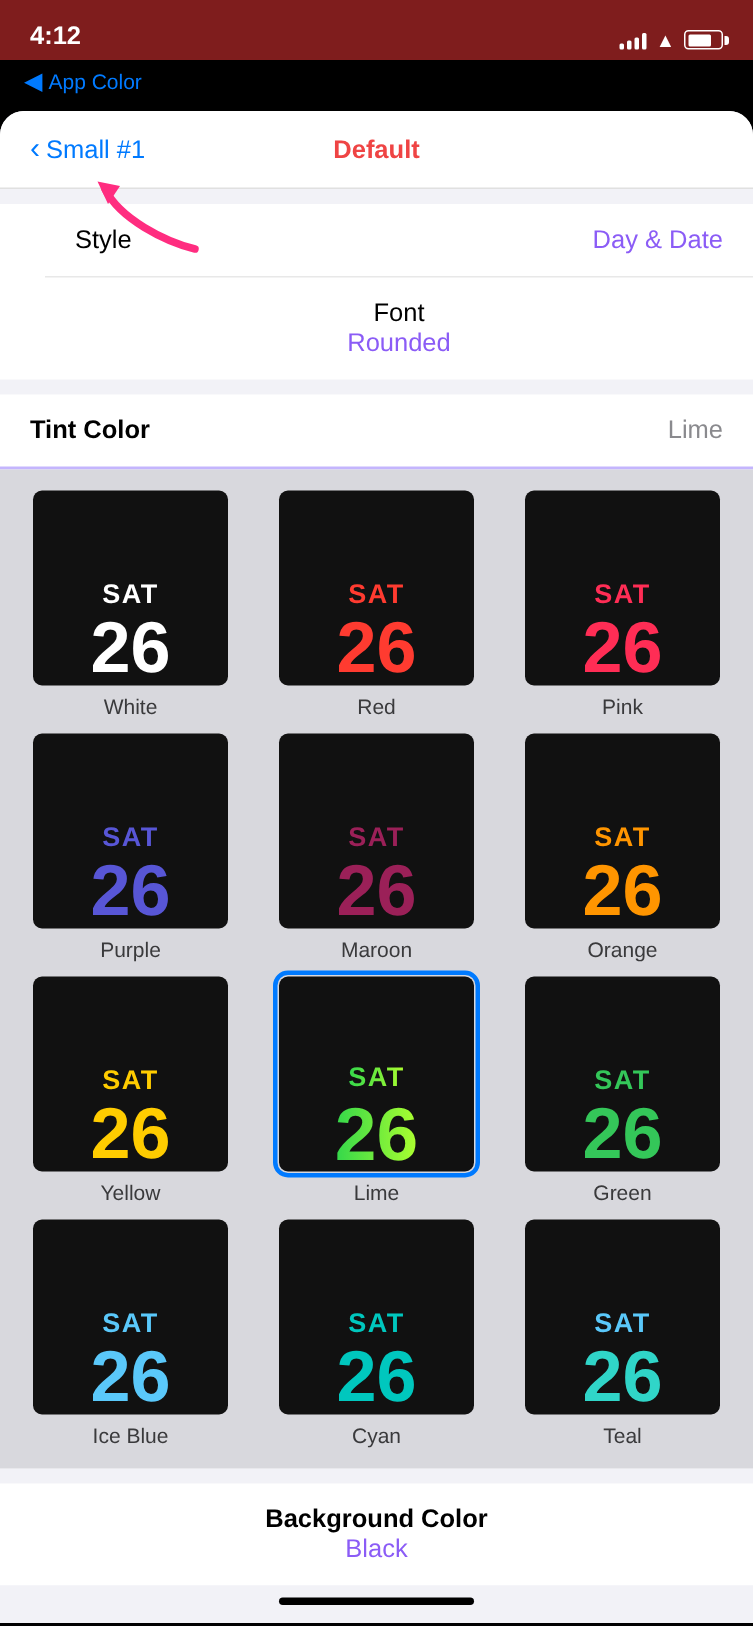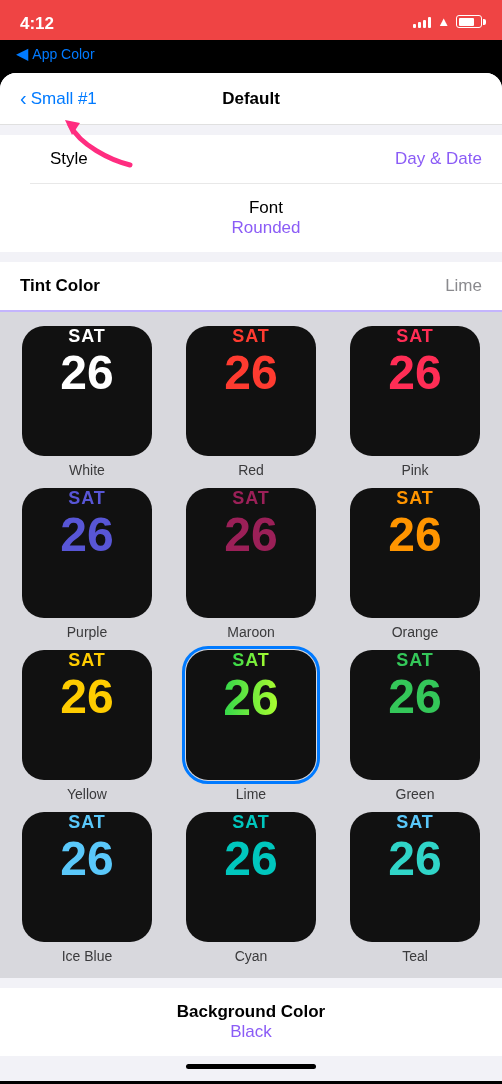--- a/index.html
+++ b/index.html
@@ -8,25 +8,25 @@
     body {
       width: 502px;
       min-height: 1084px;
       background: #000;
       font-family: -apple-system, 'SF Pro Display', 'Helvetica Neue', sans-serif;
       overflow-x: hidden;
     }
 
     
     .status-bar {
-      background: #ef4444;
+      background: #7f1d1d;
       color: #fff;
       display: flex;
       justify-content: space-between;
-      align-items: flex-start;
+      align-items: flex-end;
       padding: 14px 20px 6px 20px;
       font-size: 15px;
       font-weight: 600;
     }
     .status-bar .time {
       font-size: 17px;
       font-weight: 700;
     }
     .status-icons {
       display: flex;
@@ -111,21 +111,21 @@
     .nav-back {
       color: #007AFF;
       font-size: 17px;
       display: flex;
       align-items: center;
       gap: 4px;
     }
     .nav-title {
       font-size: 17px;
       font-weight: 600;
-      color: #000000;
+      color: #ef4444;
       position: absolute;
       left: 50%;
       transform: translateX(-50%);
     }
 
     
     .arrow-container {
       position: relative;
       height: 0;
     }
@@ -198,25 +198,25 @@
     .color-item {
       display: flex;
       flex-direction: column;
       align-items: center;
       gap: 6px;
     }
     .watch-face {
       width: 130px;
       height: 130px;
       background: #111;
-      border-radius: 22px;
+      border-radius: 6px;
       display: flex;
       flex-direction: column;
       align-items: center;
-      justify-content: flex-start;
+      justify-content: flex-end;
       position: relative;
       gap: 2px;
     }
     .watch-face.selected {
       outline: 3px solid #007AFF;
       outline-offset: 1px;
     }
     .watch-day {
       font-size: 18px;
       font-weight: 700;

